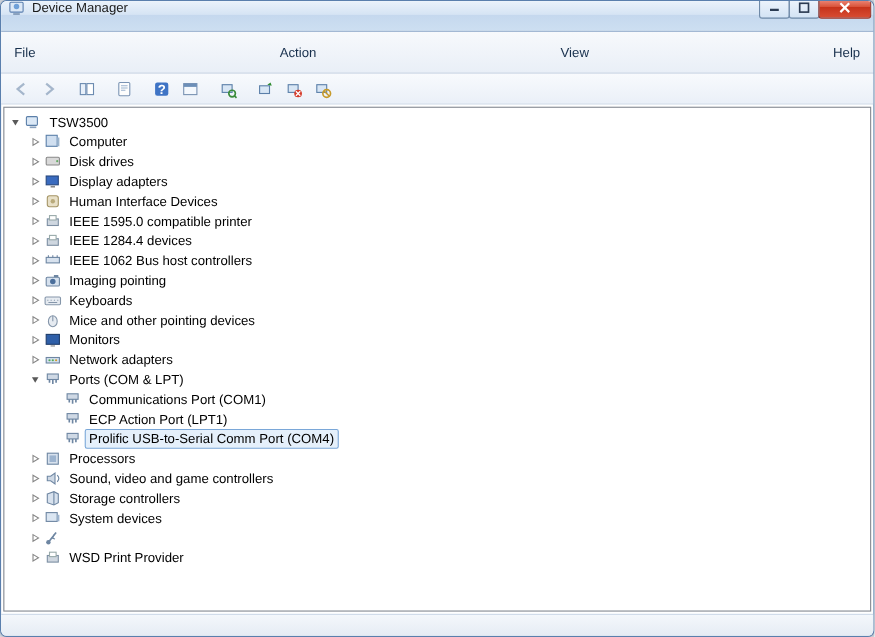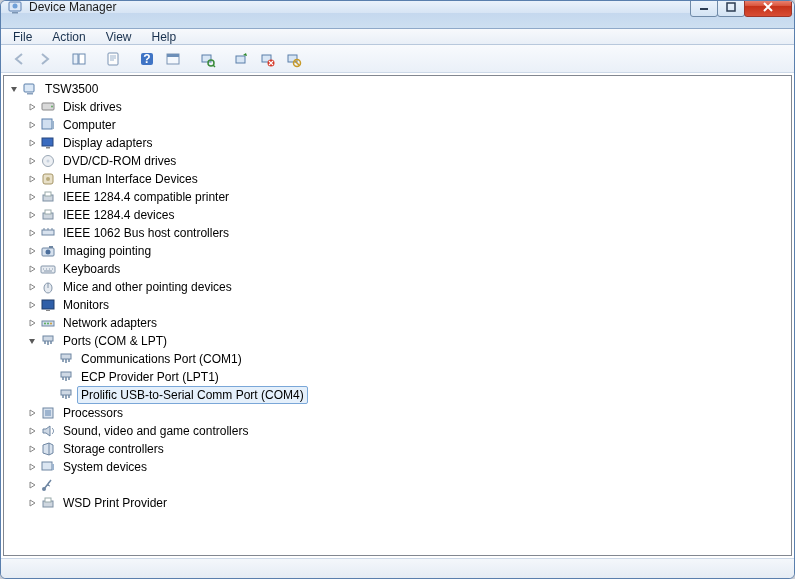--- a/index.html
+++ b/index.html
@@ -10,21 +10,21 @@
   .titlebar .app-icon { width:16px; height:16px; margin-right:6px; display:inline-block;}
   .titlebar .title { color:#1a1a1a; flex:1;}
   .winbtns { display:flex; gap:0; }
   .winbtn { width:32px; height:20px; border-radius:0 0 3px 3px; border:1px solid #6f8aa8; background: linear-gradient(#f0f6fd,#d3e3f4); display:flex; align-items:center; justify-content:center; margin-left:-1px;}
   .winbtn.close { width:48px; background: linear-gradient(#f29a8d,#d9533a 45%,#c5321a 46%,#d84c33); border-color:#9d362a;}
   .winbtn.close svg path{stroke:#fff;}
   .winbtn.max { width:28px;}
   .winbtn.min { width:28px; border-top-left-radius:0; border-bottom-left-radius:3px;}
   .winbtn svg { display:block;}
   
-  .menubar { height:16px; background: linear-gradient(#f7f9fc,#e9eff7); border-bottom:1px solid #b8c8dc; display:flex; align-items:center; padding:0 4px; gap:4px;}
+  .menubar { height:38px; background: linear-gradient(#f7f9fc,#e9eff7); border-bottom:1px solid #b8c8dc; display:flex; align-items:center; padding:0 4px; gap:4px;justify-content:space-between;}
   .menuitem { padding:2px 8px; color:#18304d; cursor:default;}
   
   .toolbar { height:28px; background: linear-gradient(#f8fafd,#eaf0f8); border-bottom:1px solid #cdd9e8; display:flex; align-items:center; padding:0 6px; gap:2px;}
   .tb { width:24px; height:22px; display:flex; align-items:center; justify-content:center; border:1px solid transparent; border-radius:2px;}
   .tb.sep { width:6px; border:none; pointer-events:none;}
   .tb.disabled svg { opacity:.45;}
   
   .tree-wrap { flex:1; background:#fff; overflow:auto; border:1px solid #828790; margin:2px; padding:4px 19px 4px 2px;}
   .node { display:flex; align-items:center; height:18px; padding:0 2px; white-space:nowrap; }
   .node .ex { width:12px; height:12px; margin-right:2px; display:inline-flex; align-items:center; justify-content:center; cursor:default;}
@@ -165,95 +165,81 @@
         </div>
         <div class="children">
           <div class="node">
             <span class="ex">
               <svg width="10" height="10">
                 <path d="M3 2 L8 5 L3 8 Z" fill="none" stroke="#888" stroke-width="1"></path>
               </svg>
             </span>
             <span class="nicon">
               <svg width="16" height="16">
+                <rect x="2" y="2" width="10" height="10" fill="#d0dff0" stroke="#5b7fa9"></rect>
+                <rect x="12" y="4" width="2" height="8" fill="#9bb3cd"></rect>
+              </svg>
+            </span>
+            <span class="label">Computer</span>
+          </div>
+          <div class="node">
+            <span class="ex">
+              <svg width="10" height="10">
+                <path d="M3 2 L8 5 L3 8 Z" fill="none" stroke="#888" stroke-width="1"></path>
+              </svg>
+            </span>
+            <span class="nicon">
+              <svg width="16" height="16">
                 <rect x="2" y="4" width="12" height="7" rx="1" fill="#d9d9d9" stroke="#888"></rect>
                 <circle cx="12" cy="7.5" r="1" fill="#6a6"></circle>
               </svg>
             </span>
             <span class="label">Disk drives</span>
           </div>
           <div class="node">
             <span class="ex">
               <svg width="10" height="10">
                 <path d="M3 2 L8 5 L3 8 Z" fill="none" stroke="#888" stroke-width="1"></path>
               </svg>
             </span>
             <span class="nicon">
               <svg width="16" height="16">
-                <rect x="2" y="2" width="10" height="10" fill="#d0dff0" stroke="#5b7fa9"></rect>
-                <rect x="12" y="4" width="2" height="8" fill="#9bb3cd"></rect>
-              </svg>
-            </span>
-            <span class="label">Computer</span>
-          </div>
-          <div class="node">
-            <span class="ex">
-              <svg width="10" height="10">
-                <path d="M3 2 L8 5 L3 8 Z" fill="none" stroke="#888" stroke-width="1"></path>
-              </svg>
-            </span>
-            <span class="nicon">
-              <svg width="16" height="16">
                 <rect x="2" y="3" width="11" height="8" fill="#3a6bbf" stroke="#27477e"></rect>
                 <rect x="6" y="12" width="4" height="1.5" fill="#888"></rect>
               </svg>
             </span>
             <span class="label">Display adapters</span>
           </div>
           <div class="node">
             <span class="ex">
               <svg width="10" height="10">
                 <path d="M3 2 L8 5 L3 8 Z" fill="none" stroke="#888" stroke-width="1"></path>
               </svg>
             </span>
             <span class="nicon">
               <svg width="16" height="16">
-                <circle cx="8" cy="8" r="5.5" fill="#eceff3" stroke="#9aa7b5"></circle>
-                <circle cx="8" cy="8" r="1.5" fill="#c8d2de"></circle>
-              </svg>
-            </span>
-            <span class="label">DVD/CD-ROM drives</span>
-          </div>
-          <div class="node">
-            <span class="ex">
-              <svg width="10" height="10">
-                <path d="M3 2 L8 5 L3 8 Z" fill="none" stroke="#888" stroke-width="1"></path>
-              </svg>
-            </span>
-            <span class="nicon">
-              <svg width="16" height="16">
                 <rect x="3" y="3" width="10" height="10" rx="2" fill="#e8e0c8" stroke="#a59566"></rect>
                 <circle cx="8" cy="8" r="2" fill="#b9aa7c"></circle>
               </svg>
             </span>
             <span class="label">Human Interface Devices</span>
           </div>
           <div class="node">
             <span class="ex">
               <svg width="10" height="10">
                 <path d="M3 2 L8 5 L3 8 Z" fill="none" stroke="#888" stroke-width="1"></path>
               </svg>
             </span>
             <span class="nicon">
               <svg width="16" height="16">
                 <rect x="3" y="6" width="10" height="6" fill="#cfd7e0" stroke="#7d8fa3"></rect>
                 <rect x="5" y="3" width="6" height="4" fill="#fff" stroke="#9aa"></rect>
               </svg>
             </span>
-            <span class="label">IEEE 1284.4 compatible printer</span>
+            <span class="label">IEEE 1595.0 compatible printer</span>
           </div>
           <div class="node">
             <span class="ex">
               <svg width="10" height="10">
                 <path d="M3 2 L8 5 L3 8 Z" fill="none" stroke="#888" stroke-width="1"></path>
               </svg>
             </span>
             <span class="nicon">
               <svg width="16" height="16">
                 <rect x="3" y="6" width="10" height="6" fill="#cfd7e0" stroke="#7d8fa3"></rect>
@@ -375,21 +361,21 @@
               <span class="label">Communications Port (COM1)</span>
             </div>
             <div class="node">
               <span class="ex blank"></span>
               <span class="nicon">
                 <svg width="16" height="16">
                   <rect x="3" y="3" width="10" height="5" fill="#cfd9e5" stroke="#6e86a2"></rect>
                   <path d="M5 8v3M8 8v4M11 8v3" stroke="#6e86a2" stroke-width="1.5"></path>
                 </svg>
               </span>
-              <span class="label">ECP Provider Port (LPT1)</span>
+              <span class="label">ECP Action Port (LPT1)</span>
             </div>
             <div class="node selected">
               <span class="ex blank"></span>
               <span class="nicon">
                 <svg width="16" height="16">
                   <rect x="3" y="3" width="10" height="5" fill="#cfd9e5" stroke="#6e86a2"></rect>
                   <path d="M5 8v3M8 8v4M11 8v3" stroke="#6e86a2" stroke-width="1.5"></path>
                 </svg>
               </span>
               <span class="label">Prolific USB-to-Serial Comm Port (COM4)</span>

